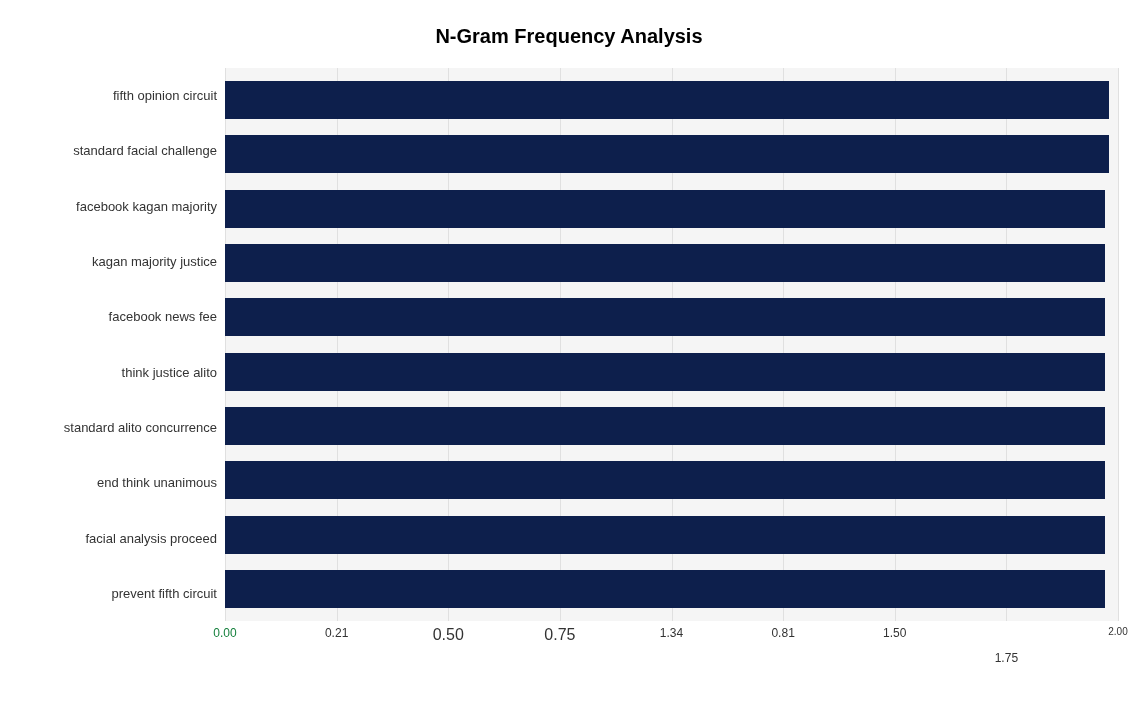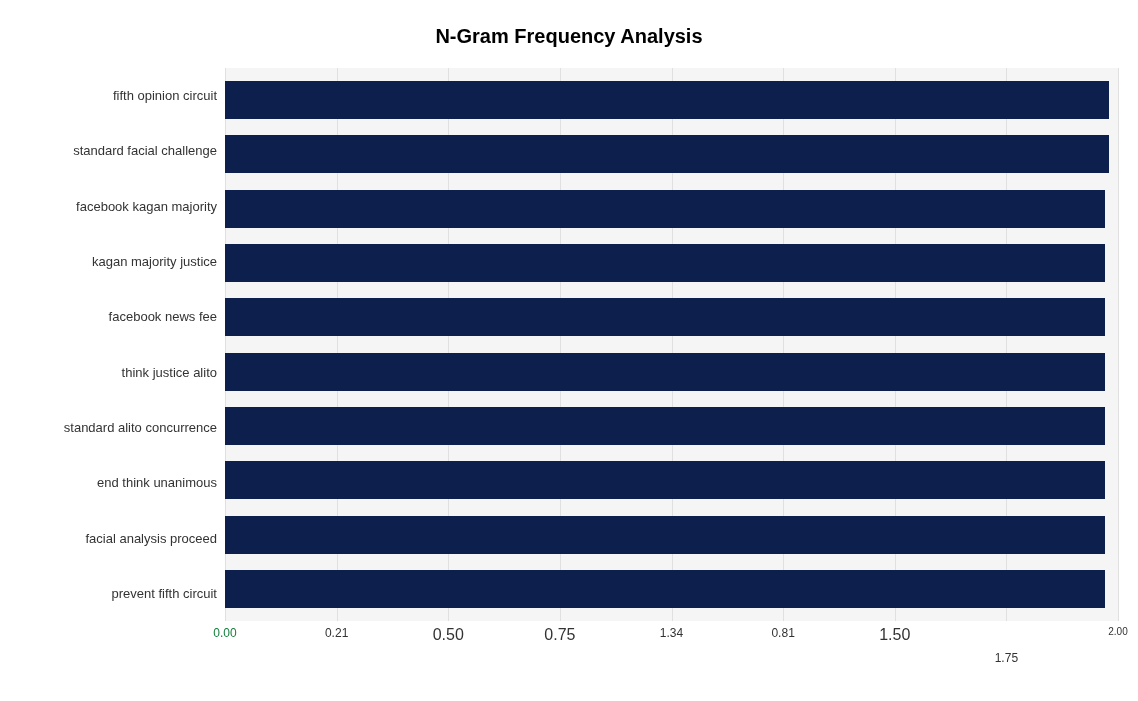--- a/index.html
+++ b/index.html
@@ -182,18 +182,18 @@
           </div>
       </div>
     </div>
     <div class="x-axis" id="x-axis" style="position:relative; height:20px;">
         <span class="x-tick" style="left: 0%; position: absolute; transform: translateX(-50%); font-size: 12px; color: #15803d;">0.00</span>
         <span class="x-tick" style="left: 12.5%; position: absolute; transform: translateX(-50%); font-size: 12px; color: rgb(51, 51, 51);">0.21</span>
         <span class="x-tick" style="left: 25%; position: absolute; transform: translateX(-50%); font-size: 16px; color: rgb(51, 51, 51);">0.50</span>
         <span class="x-tick" style="left: 37.5%; position: absolute; transform: translateX(-50%); font-size: 16px; color: rgb(51, 51, 51);">0.75</span>
         <span class="x-tick" style="left: 50%; position: absolute; transform: translateX(-50%); font-size: 12px; color: rgb(51, 51, 51);">1.34</span>
         <span class="x-tick" style="left: 62.5%; position: absolute; transform: translateX(-50%); font-size: 12px; color: rgb(51, 51, 51);">0.81</span>
-        <span class="x-tick" style="left: 75%; position: absolute; transform: translateX(-50%); font-size: 16px; color: rgb(51, 51, 51);">1.50</span>
+        <span class="x-tick" style="left: 75%; position: absolute; transform: translateX(-50%); font-size: 12px; color: rgb(51, 51, 51);">1.50</span>
         <span class="x-tick" style="left: 87.5%; position: absolute; transform: translateX(-50%); font-size: 12px; color: rgb(51, 51, 51); margin-top: 25px;">1.75</span>
         <span class="x-tick" style="left: 100%; position: absolute; transform: translateX(-50%); font-size: 10px; color: rgb(51, 51, 51);">2.00</span>
       </div>
   </div>
 </div>
 
 </body></html>

